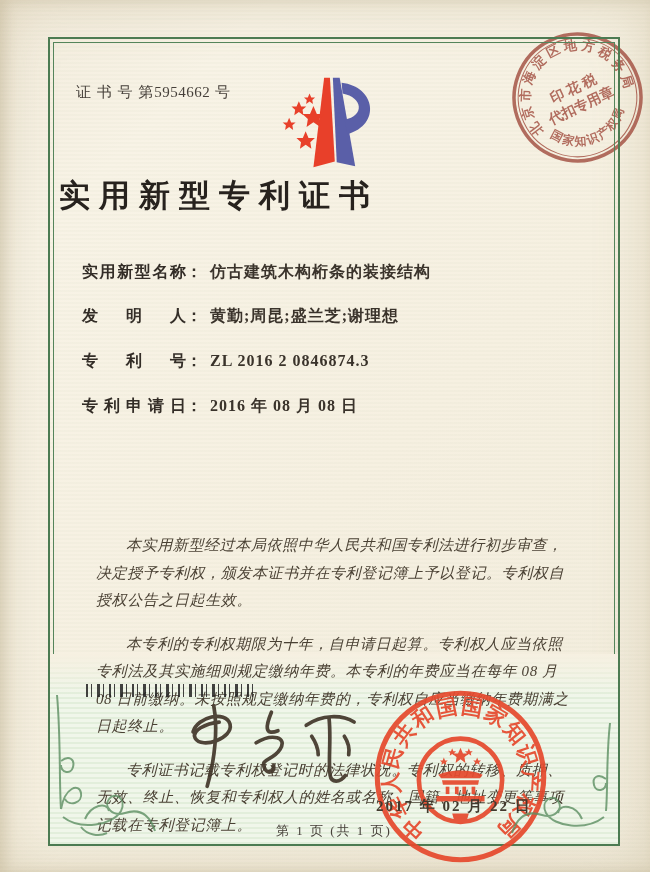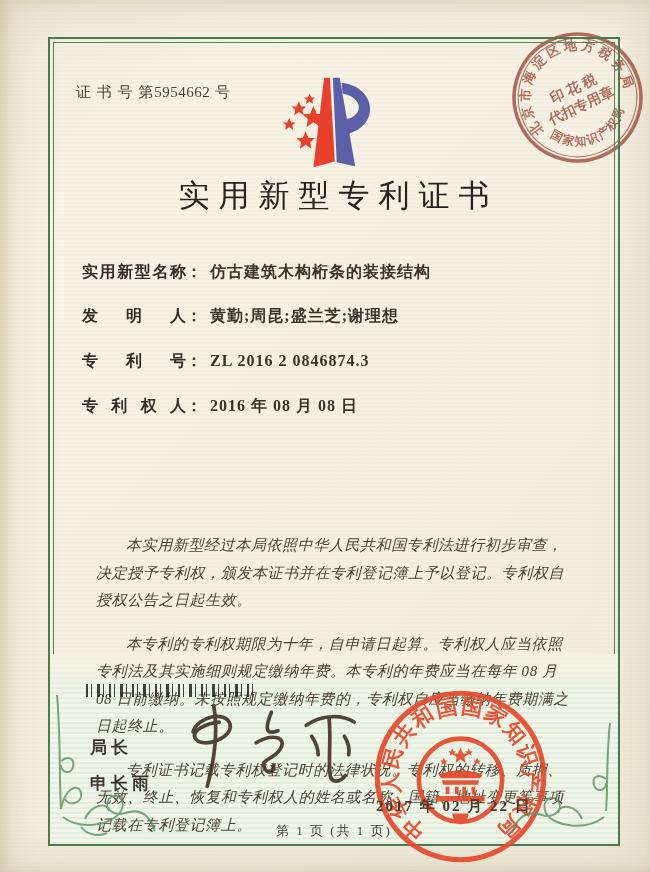--- a/index.html
+++ b/index.html
@@ -14,22 +14,22 @@
     border:2px solid #4c7b52;}
   .frame-inner{position:absolute;inset:3px;border:1px solid #55855b;pointer-events:none;}
   .band{position:absolute;left:0;right:0;top:615px;bottom:0;
     background:repeating-linear-gradient(0deg,#e2eedb 0 2px,#f0f6ea 2px 5px);
     }
   .band::before{content:"";position:absolute;left:0;right:0;top:0;height:42px;
     background:linear-gradient(180deg,#f6f0e1 0%,rgba(246,240,225,0) 100%);}
   .cert-no{position:absolute;left:26px;top:44px;font-size:15px;color:#46403a;letter-spacing:1px;white-space:nowrap;}
   .cert-no .num{letter-spacing:.5px;}
   .logo{position:absolute;left:214px;top:34px;width:128px;height:102px;}
-  .title{position:absolute;left:0;width:100%;top:136px;text-align:center;
-    font-size:31px;font-weight:400;color:#27221e;letter-spacing:9px;text-indent:9px;}
+  .title{position:absolute;left:0;width:100%;top:136px;text-align:left;
+    font-size:31px;font-weight:700;color:#27221e;letter-spacing:9px;text-indent:9px;}
   .fields{position:absolute;left:32px;top:221px;width:510px;}
   .frow{white-space:nowrap;font-size:16px;color:#37312a;margin-bottom:21px;line-height:24px;}
   .frow.first{margin-bottom:20px;}
   .flabel{display:inline-block;width:104px;text-align:justify;text-align-last:justify;font-weight:600;color:#332d27;}
   .fcolon{font-weight:600;margin-right:8px;}
   .fvalue{font-weight:600;color:#3a332b;letter-spacing:1px;}
   .paras{position:absolute;left:30px;top:477px;width:512px;font-size:15px;line-height:27.5px;
     color:#4a4134;font-style:italic;letter-spacing:.6px;}
   .paras p{margin:16px;text-indent:2em;}
   .barcode{position:absolute;left:36px;top:645px;width:170px;height:13px;opacity:.85;
@@ -101,36 +101,32 @@
       <div class="frow first">
         <span class="flabel">实用新型名称</span><span class="fcolon">：</span><span class="fvalue">仿古建筑木构桁条的装接结构</span>
       </div>
       <div class="frow">
         <span class="flabel">发明人</span><span class="fcolon">：</span><span class="fvalue">黄勤;周昆;盛兰芝;谢理想</span>
       </div>
       <div class="frow">
         <span class="flabel">专利号</span><span class="fcolon">：</span><span class="fvalue">ZL 2016 2 0846874.3</span>
       </div>
       <div class="frow">
-        <span class="flabel">专利权人</span><span class="fcolon">：</span><span class="fvalue">2016 年 08 月 08 日</span>
+        <span class="flabel">专利申请日</span><span class="fcolon">：</span><span class="fvalue">2016 年 08 月 08 日</span>
       </div>
     </div>
 
     <div class="paras">
       <p>本实用新型经过本局依照中华人民共和国专利法进行初步审查，决定授予专利权，颁发本证书并在专利登记簿上予以登记。专利权自授权公告之日起生效。</p>
       <p>本专利的专利权期限为十年，自申请日起算。专利权人应当依照专利法及其实施细则规定缴纳年费。本专利的年费应当在每年 08 月 08 日前缴纳。未按照规定缴纳年费的，专利权自应当缴纳年费期满之日起终止。</p>
       <p>专利证书记载专利权登记时的法律状况。专利权的转移、质押、无效、终止、恢复和专利权人的姓名或名称、国籍、地址变更等事项记载在专利登记簿上。</p>
     </div>
 
     <div class="barcode"></div>
 
-    <div class="director">
-      <div>局长</div>
-      <div>申长雨</div>
-    </div>
 
     <svg class="signature" viewBox="0 0 170 90">
       <g fill="none" stroke="#42362a" stroke-width="3.4" stroke-linecap="round" opacity=".92">
         <path d="M12,32 C16,18 42,12 46,25 C49,38 20,48 14,38 C10,31 24,24 36,23"></path>
         <path d="M31,8 C35,28 32,58 25,82"></path>
         <path d="M84,14 C79,26 77,36 90,31"></path>
         <path d="M70,42 C85,33 99,37 92,48 C85,59 73,56 78,66 C81,71 87,69 86,63"></path>
         <path d="M116,26 C130,16 149,16 160,23"></path>
         <path d="M137,20 C139,40 136,58 138,72 C139,79 147,79 152,72"></path>
         <path d="M121,36 C125,42 127,47 127,53"></path>

